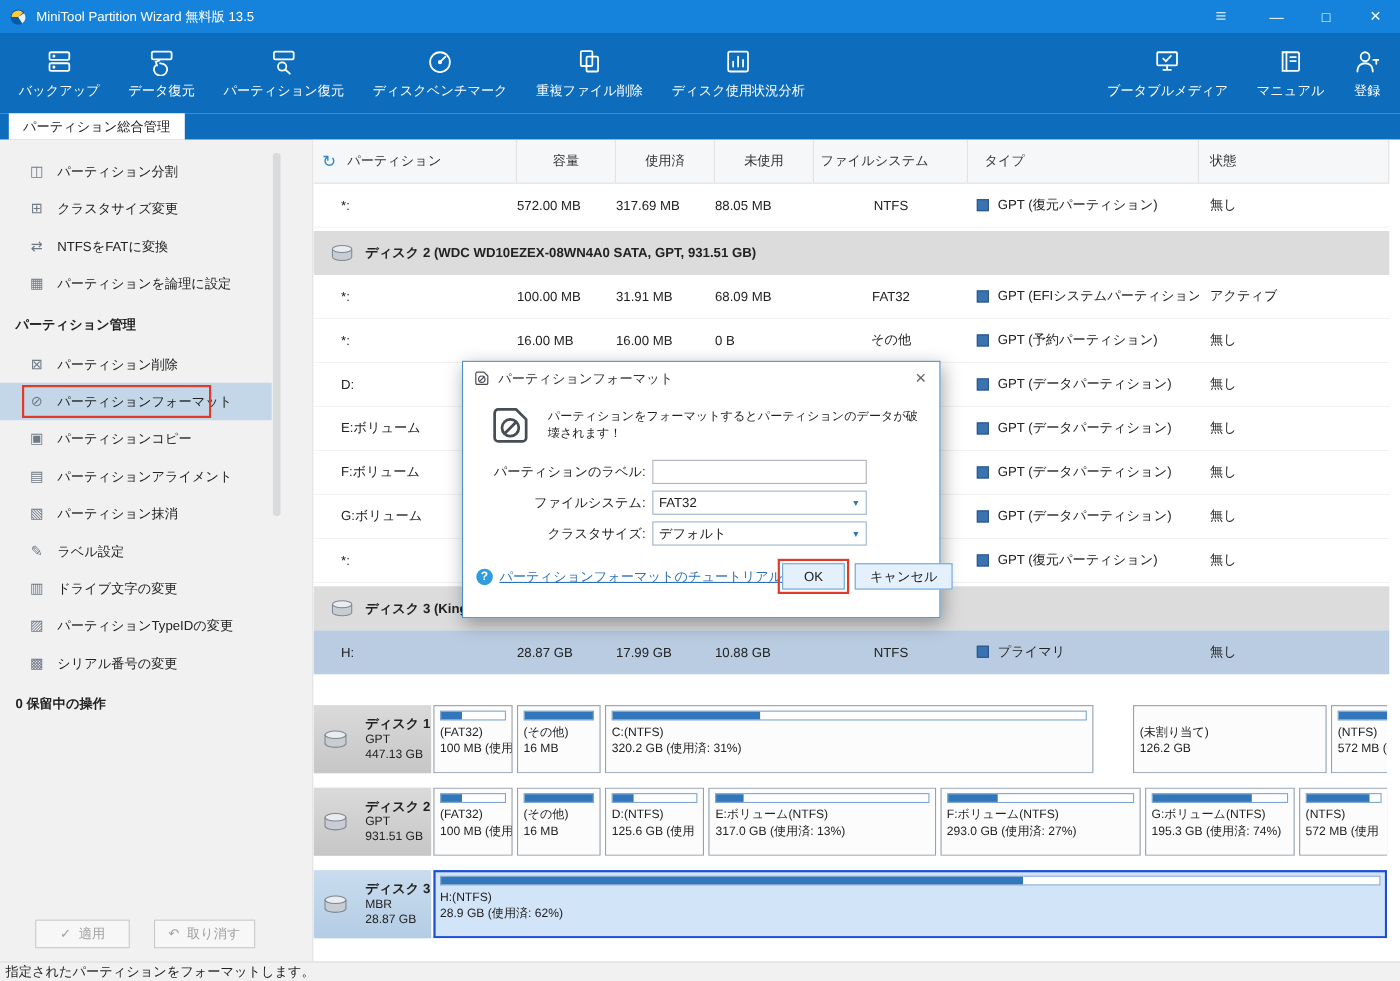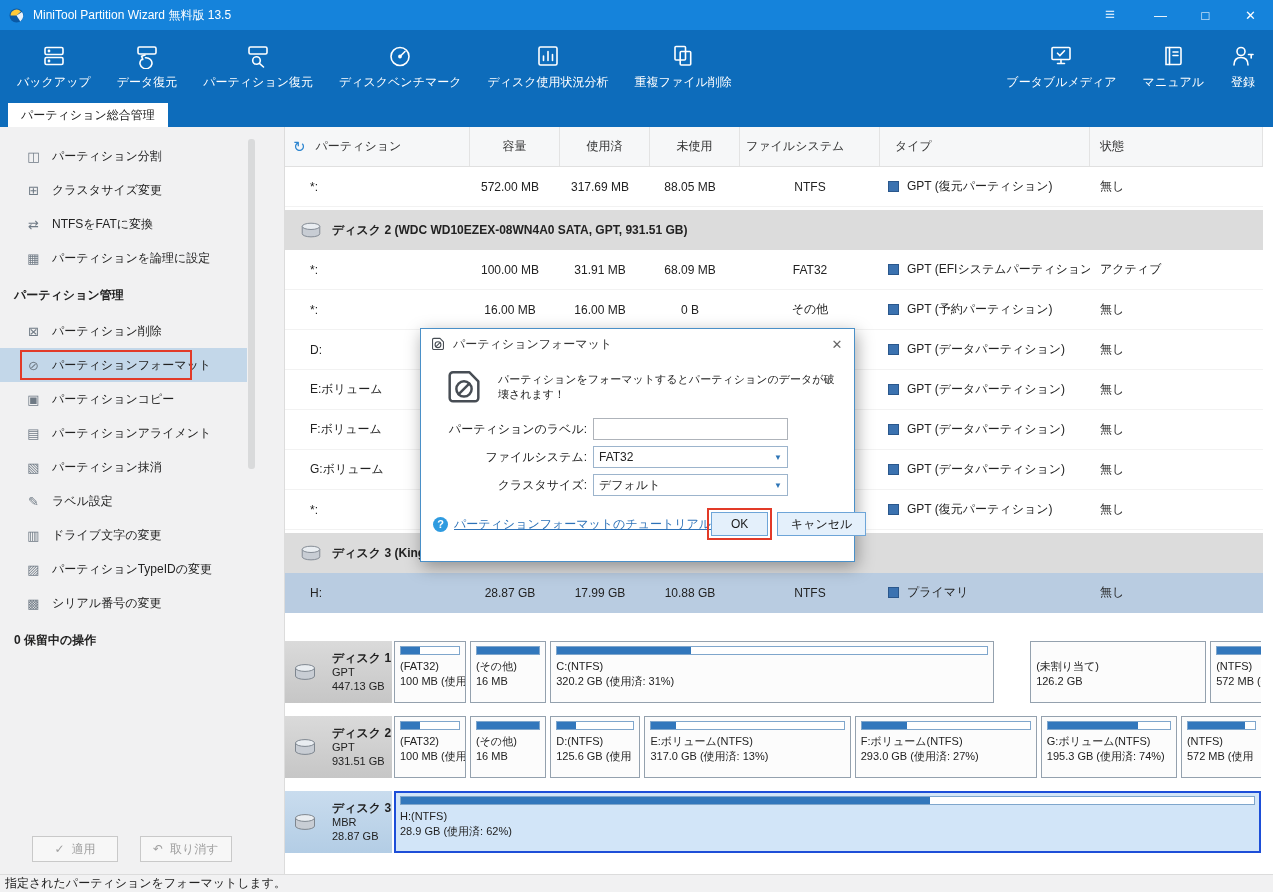--- a/index.html
+++ b/index.html
@@ -49,21 +49,21 @@
   .th.c-cap,.th.c-used,.th.c-unused{justify-content:center;padding-left:0}
   .th.c-name{gap:10px;padding-left:8px}
   .th.c-fs{justify-content:flex-start;padding-left:6px;text-align:left}
   .th.c-type{padding-left:15px}
   .refresh{color:#2e86d0;font-size:15px}
   .trow{display:flex;height:40px;align-items:center;margin-right:10px;border-bottom:1px solid #f2f2f2}
   .trow.selected{background:var(--selection,#b9cce1);border-bottom-color:transparent}
   .td{font-size:12px}
   .c-name{width:185px;padding-left:25px}
   .c-cap,.c-used,.c-unused{width:90px}
-  .td.c-cap,.td.c-used,.td.c-unused{text-align:center;padding-right:10px}
+  .td.c-cap,.td.c-used,.td.c-unused{text-align:left;padding-right:10px}
   .c-fs{width:140px;text-align:center}
   .c-type{width:210px;display:flex;align-items:center;padding-left:8px;gap:8px;white-space:nowrap;overflow:hidden}
   .c-status{flex:1;padding-left:10px}
   .tsq{width:11px;height:11px;background:#3b72b0;border:1px solid #2a578c;flex:none}
   .disk-row{display:flex;height:40px;align-items:center;margin:3px 10px 0 0;background:#dcdcdc;font-weight:bold;gap:9px;padding-left:14px;white-space:nowrap}
   .disk-ic svg{width:24px;height:19px;display:block}
 
   
   .diskmap{margin-top:28px}
   .dm-row{display:flex;height:62px;margin:0 12px 13px 0}
@@ -175,37 +175,37 @@
               <circle cx="13" cy="13.5" r="1.1" fill="#fff"></circle>
             </g>
           </svg>
         </span>
         <span class="tb-label">ディスクベンチマーク</span>
       </div>
       <div class="tb-item">
         <span class="tb-icon">
           <svg viewBox="0 0 26 26">
             <g fill="none" stroke="#fff" stroke-width="1.6" stroke-linecap="round">
+              <rect x="5" y="3.5" width="10.5" height="13.5" rx="1"></rect>
+              <rect x="10.2" y="8.5" width="10.5" height="13.5" rx="1"></rect>
+            </g>
+          </svg>
+        </span>
+        <span class="tb-label">重複ファイル削除</span>
+      </div>
+      <div class="tb-item">
+        <span class="tb-icon">
+          <svg viewBox="0 0 26 26">
+            <g fill="none" stroke="#fff" stroke-width="1.6" stroke-linecap="round">
               <rect x="4" y="4" width="18" height="18" rx="1.5"></rect>
               <path d="M8.5 17.5 v-4.5 M13 17.5 v-9 M17.5 17.5 v-6"></path>
             </g>
           </svg>
         </span>
         <span class="tb-label">ディスク使用状況分析</span>
-      </div>
-      <div class="tb-item">
-        <span class="tb-icon">
-          <svg viewBox="0 0 26 26">
-            <g fill="none" stroke="#fff" stroke-width="1.6" stroke-linecap="round">
-              <rect x="5" y="3.5" width="10.5" height="13.5" rx="1"></rect>
-              <rect x="10.2" y="8.5" width="10.5" height="13.5" rx="1"></rect>
-            </g>
-          </svg>
-        </span>
-        <span class="tb-label">重複ファイル削除</span>
       </div>
     </div>
   <div class="tb-group" id="tb-right">
       <div class="tb-item">
         <span class="tb-icon">
           <svg viewBox="0 0 26 26">
             <g fill="none" stroke="#fff" stroke-width="1.6" stroke-linecap="round">
               <rect x="4" y="4.5" width="18" height="12" rx="1"></rect>
               <path d="M9.5 20.5 h7 M13 16.5 v4"></path>
               <path d="M9.5 10.2 l2.4 2.4 4.6 -4.8"></path>

